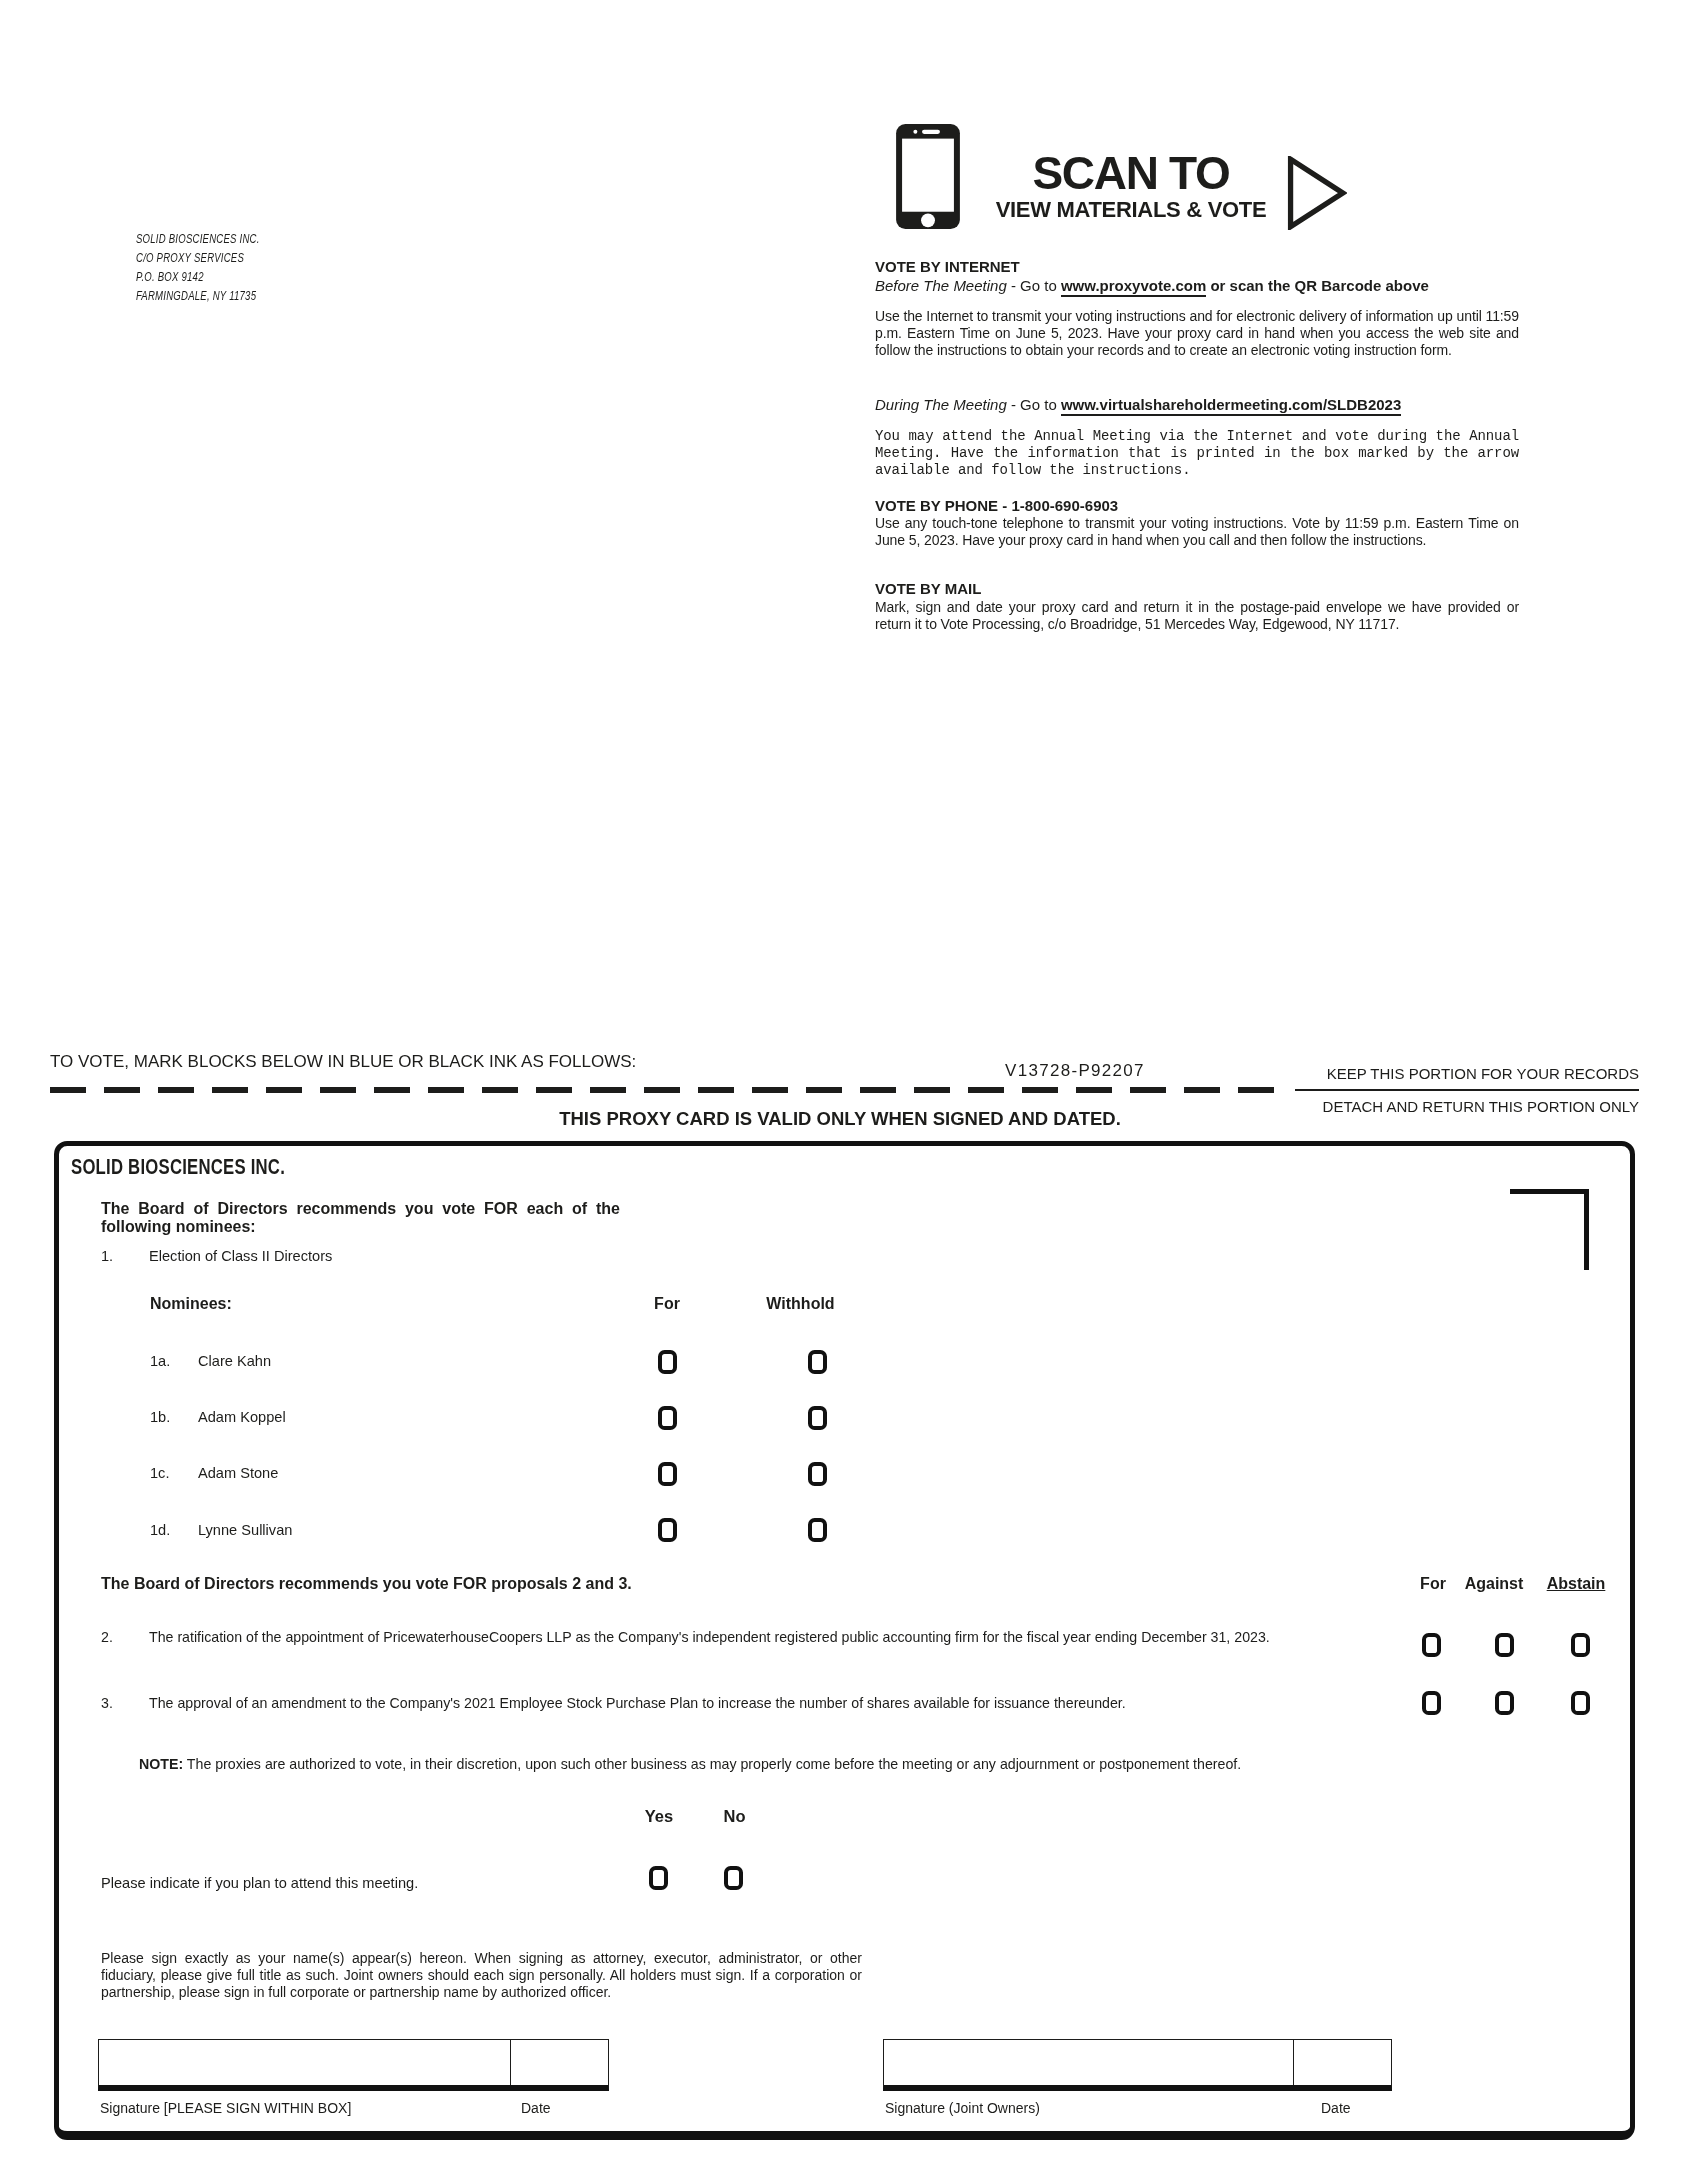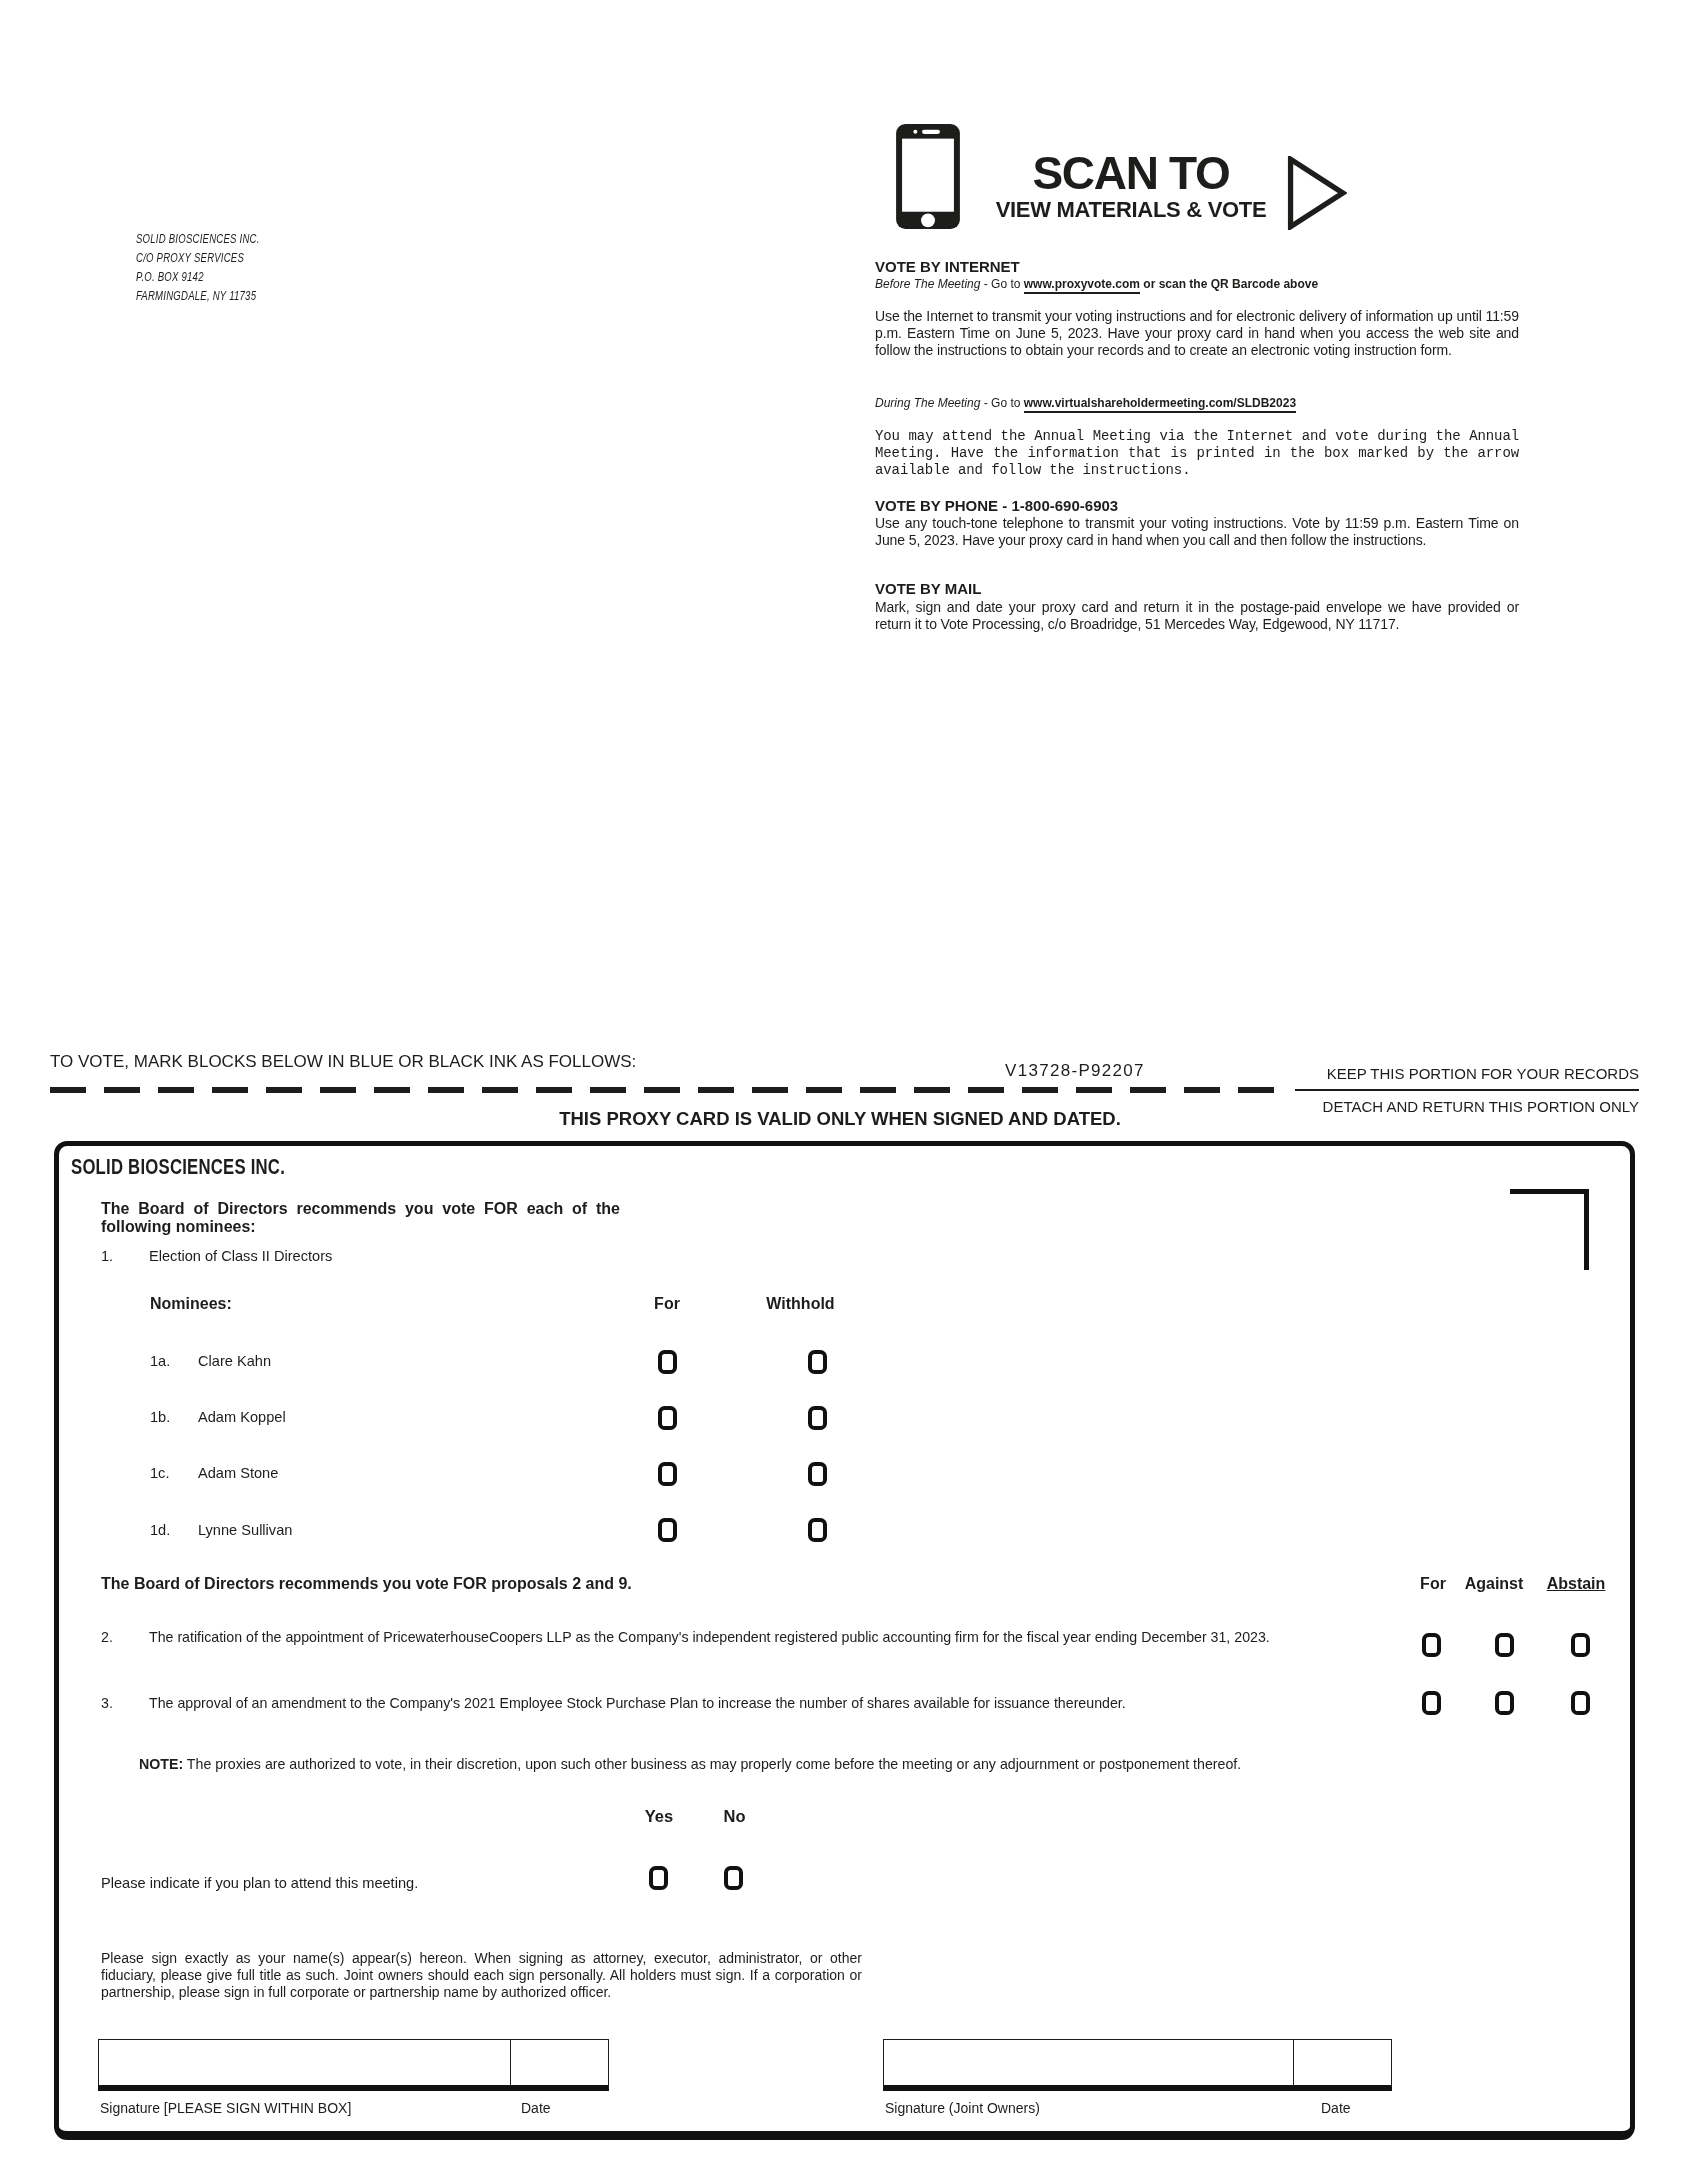--- a/index.html
+++ b/index.html
@@ -17,21 +17,21 @@
   .addr{left:136px;top:230px;font-size:12.6px;line-height:19px;font-style:italic;
         transform:scaleX(.76);transform-origin:left top;white-space:nowrap;letter-spacing:0.3px;}
 
   
   .scan-title{font-size:46px;font-weight:bold;letter-spacing:-1.3px;line-height:42px;}
   .scan-sub{font-size:22px;font-weight:bold;letter-spacing:-0.3px;margin-top:2.6px;}
 
   
   .rc{left:875px;width:644px;}
   .h1{font-size:15px;font-weight:bold;}
-  .meet{font-size:12px;}
+  .meet{font-size:15px;}
   .para{font-size:14px;line-height:17px;letter-spacing:-0.1px;}
 
   
   .instr{font-size:17px;margin-top:16px;}
   .ctrl{font-size:17px;letter-spacing:1.3px;}
   .keepline{font-size:15px;}
   .dashes{height:6px;background:repeating-linear-gradient(to right,#1d1d1b 0,#1d1d1b 36px,transparent 36px,transparent 54px);}
   .thinline{height:2px;background:#1d1d1b;}
   .valid{font-size:18.5px;font-weight:bold;}
 
@@ -138,21 +138,21 @@
   <div class="abs nom" style="left:150px;top:1465px;">1c.</div>
   <div class="abs nom" style="left:198px;top:1465px;">Adam Stone</div>
   <div class="cb" style="left:658px;top:1462px;"></div>
   <div class="cb" style="left:808px;top:1462px;"></div>
 
   <div class="abs nom" style="left:150px;top:1522px;">1d.</div>
   <div class="abs nom" style="left:198px;top:1522px;">Lynne Sullivan</div>
   <div class="cb" style="left:658px;top:1518px;"></div>
   <div class="cb" style="left:808px;top:1518px;"></div>
 
-  <div class="abs rec" style="left:101px;top:1575px;">The Board of Directors recommends you vote FOR proposals 2 and 9.</div>
+  <div class="abs rec" style="left:101px;top:1575px;">The Board of Directors recommends you vote FOR proposals 2 and 3.</div>
   <div class="abs colh center" style="left:1409px;top:1575px;width:48px;">For</div>
   <div class="abs colh center" style="left:1457px;top:1575px;width:74px;">Against</div>
   <div class="abs colh center" style="left:1535px;top:1575px;width:82px;text-decoration:underline;">Abstain</div>
 
   <div class="abs prop" style="left:101px;top:1628px;">2.</div>
   <div class="abs prop just" style="left:149px;top:1628px;width:1178px;">The ratification of the appointment of PricewaterhouseCoopers LLP as the Company's independent registered public accounting firm for the fiscal year ending December 31, 2023.</div>
   <div class="cb" style="left:1422px;top:1633px;"></div>
   <div class="cb" style="left:1495px;top:1633px;"></div>
   <div class="cb" style="left:1571px;top:1633px;"></div>
 

